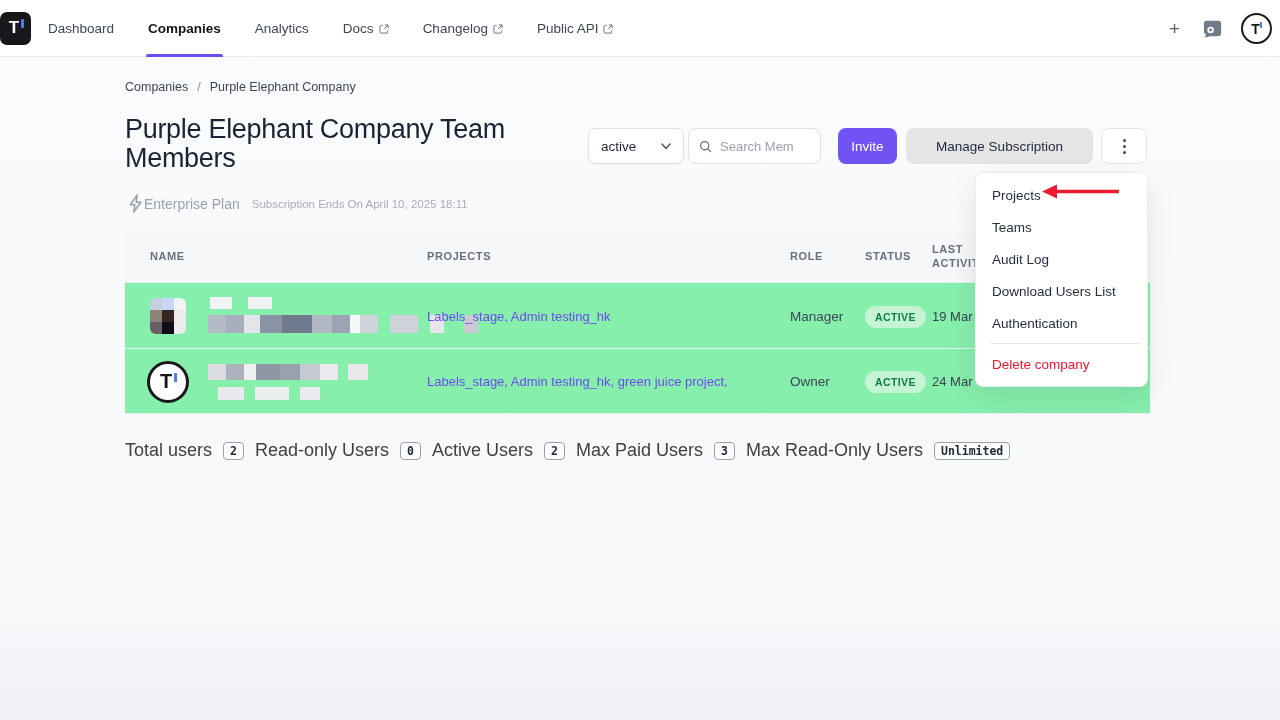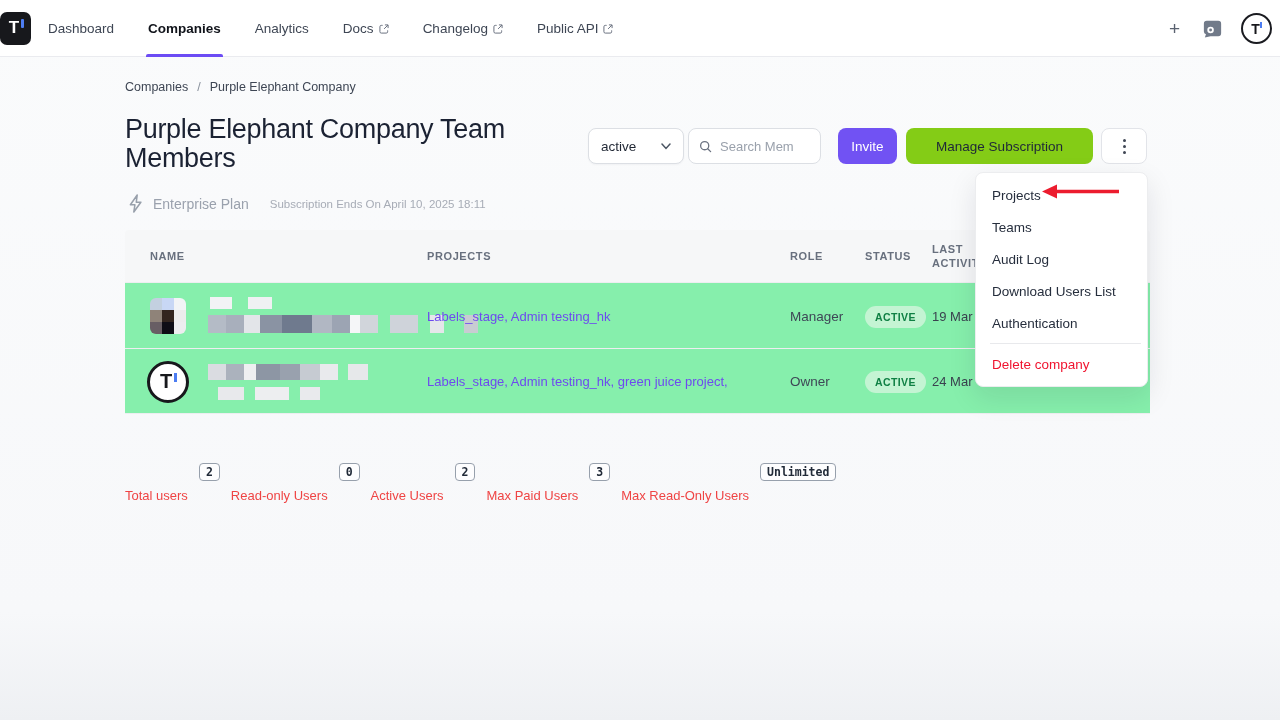--- a/index.html
+++ b/index.html
@@ -28,25 +28,25 @@
   .breadcrumb { position:absolute; left:125px; top:80px; display:flex; gap:9px; font-size:12.5px; color:#3E4654; }
   .breadcrumb .sep { color:#8A919D; }
   .page-title { position:absolute; left:125px; top:115px; width:440px; font-size:27px; line-height:29px; font-weight:400; color:#1B2233; letter-spacing:-.3px; }
   
   .ctl { position:absolute; top:128px; height:36px; border-radius:8px; display:flex; align-items:center; font-size:13.5px; }
   .select { left:588px; width:96px; background:#fff; border:1px solid #DCDFE4; padding:0 12px; justify-content:space-between; color:#1F2633; cursor:pointer; box-shadow:0 1px 2px rgba(16,24,40,.04); }
   .search { left:688px; width:133px; background:#fff; border:1px solid #DCDFE4; padding:0 10px; gap:8px; }
   .search input { border:0; outline:0; width:90px; font-size:13px; font-family:"Liberation Sans",sans-serif; color:#0f172a; background:transparent; }
   .search input::placeholder { color:#9AA1AC; }
   .btn-invite { left:838px; width:59px; background:#7152F3; color:#fff; justify-content:center; cursor:pointer; }
-  .btn-manage { left:906px; width:187px; background:#84cc16; color:#1F2739; justify-content:center; font-weight:500; cursor:pointer; }
+  .btn-manage { left:906px; width:187px; background:#e5e5e5; color:#1F2739; justify-content:center; font-weight:500; cursor:pointer; }
   .btn-kebab { left:1101px; width:46px; background:#fff; border:1px solid #E2E4E9; justify-content:center; cursor:pointer; flex-direction:column; gap:3px; }
   .dot { width:3px; height:3px; border-radius:50%; background:#3F4654; }
   
-  .plan-row { position:absolute; left:127px; top:194px; display:flex; align-items:center; gap:9px; }
+  .plan-row { position:absolute; left:127px; top:194px; display:flex; align-items:center; }
   .plan-label { font-size:14px; color:#9AA1AD; font-weight:500; }
   .plan-note { font-size:11.5px; color:#A7ACB6; margin-left:12px; }
   
   .table { position:absolute; left:125px; top:230px; width:1025px; z-index:1; }
   .thead { height:52px; background:#F6F7F8; border-radius:4px 4px 0 0; position:relative; }
   .th { position:absolute; font-size:11px; font-weight:700; color:#68707E; letter-spacing:.6px; top:50%; transform:translateY(-50%); }
   .th.name{left:25px;} .th.projects{left:302px;} .th.role{left:665px;} .th.status{left:740px;} .th.last{left:807px; width:58px; line-height:14px; white-space:normal;}
   .trow { height:66px; background:#86efac; border-top:1px solid #EDEEF1; position:relative; }
   .trow:last-child { border-bottom:1px solid #EDEEF1; }
   .cell { position:absolute; top:50%; transform:translateY(-50%); }
@@ -61,21 +61,21 @@
   .pxgrid i:nth-child(4){background:#8F8379}.pxgrid i:nth-child(5){background:#33251F}.pxgrid i:nth-child(6){background:#ECECED}
   .pxgrid i:nth-child(7){background:#685E64}.pxgrid i:nth-child(8){background:#0F0D16}.pxgrid i:nth-child(9){background:#EDEDEF}
   .redact { position:absolute; left:83px; }
   .rrow { display:flex; gap:0; align-items:center; }
   .blk { display:inline-block; }
   .avatar-big { position:absolute; left:22px; top:12px; width:42px; height:42px; border-radius:50%; border:3px solid #17181C; background:#fff; display:flex; align-items:center; justify-content:center; }
   .avatar-big .t { font-weight:800; font-size:20px; color:#17181C; position:relative; left:-2px; top:-1px; }
   .avatar-big .tick { position:absolute; right:9px; top:9px; width:3px; height:9px; background:#4D7DF2; }
   
   .stats { position:absolute; left:125px; top:440px; display:flex; align-items:center; gap:11px; }
-  .stat-label { font-size:13px; color:#ef4444;margin-top:48px; }
+  .stat-label { font-size:18px; color:#404040; }
   .stat-box { border:1px solid #97A0AC; border-radius:4px; padding:1px 6px; font-family:"DejaVu Sans Mono",monospace; font-weight:700; font-size:11.5px; color:#212A38; background:#FDFDFE; }
   
   .menu { position:absolute; left:975px; top:172px; width:173px; background:#fff; border:1px solid #ECEDEF; border-radius:8px; box-shadow:0 10px 28px rgba(20,24,40,.10); padding:6px 0; z-index:20; }
   .menu-item { padding:7px 16px; font-size:13.5px; color:#262E3D; height:32px; display:flex; align-items:center; cursor:pointer; }
   .menu-item.danger { color:#F0142F; }
   .menu-divider { height:1px; background:#E8E9EC; margin:4px 6px 4px 14px; }
   .arrow-annot { position:absolute; left:1042px; top:184px; z-index:30; }
 </style>
 </head>
 <body>

